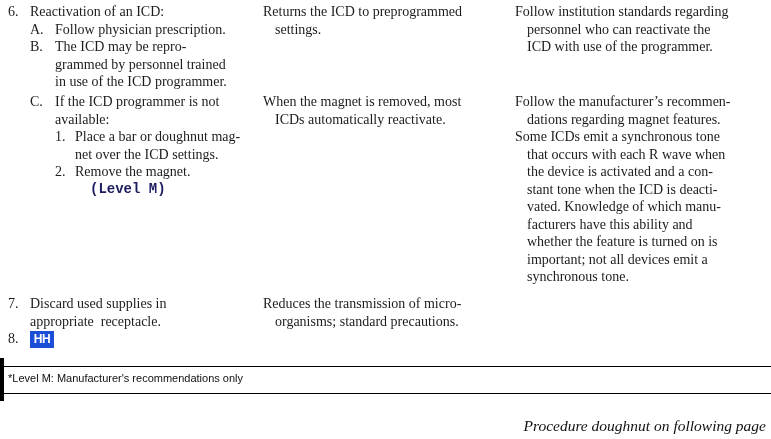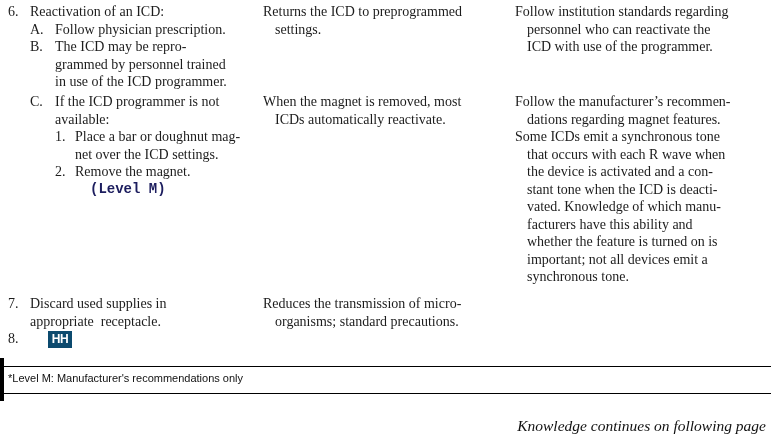--- a/index.html
+++ b/index.html
@@ -36,25 +36,24 @@
     margin-left:82px;
     font-weight:bold;
     color:#1c1d5e;
     white-space:pre;
     font-family:Liberation Mono, monospace;
   }
 
   .hh-icon {
     display:inline-flex; align-items:center; justify-content:center;
     width:24px; height:17px; margin-top:1px;
-    background:#0c4a6e; color:#ffffff;
+    background:#1d4ed8; color:#ffffff;
     font-family:"Liberation Sans", sans-serif;
     font-weight:bold; font-size:12px; letter-spacing:-0.5px;
     line-height:17px;
-    margin-left:18px;
   }
 
   .rule { position:absolute; left:0; width:771px; height:1px; background:#000000; }
   .rule-top { top:366px; }
   .rule-bottom { top:393px; }
   .footnote-bar { position:absolute; left:0; top:358px; width:4px; height:43px; background:#000000; }
   .footnote-text {
     position:absolute; left:8px; top:371px;
     font-family:"Liberation Sans", sans-serif;
     font-size:11px; line-height:14px; color:#111111;
@@ -154,15 +153,15 @@
       <span class="marker">8.</span>
       <span class="hh-icon">HH</span>
     </div>
   </div>
 
   <div class="footnote-bar"></div>
   <div class="rule rule-top"></div>
   <div class="footnote-text">*Level M: Manufacturer's recommendations only</div>
   <div class="rule rule-bottom"></div>
 
-  <div class="footer-continuation">Knowledge continues on following page</div>
+  <div class="footer-continuation">Procedure doughnut on following page</div>
 
 </div>
 
 </body></html>

